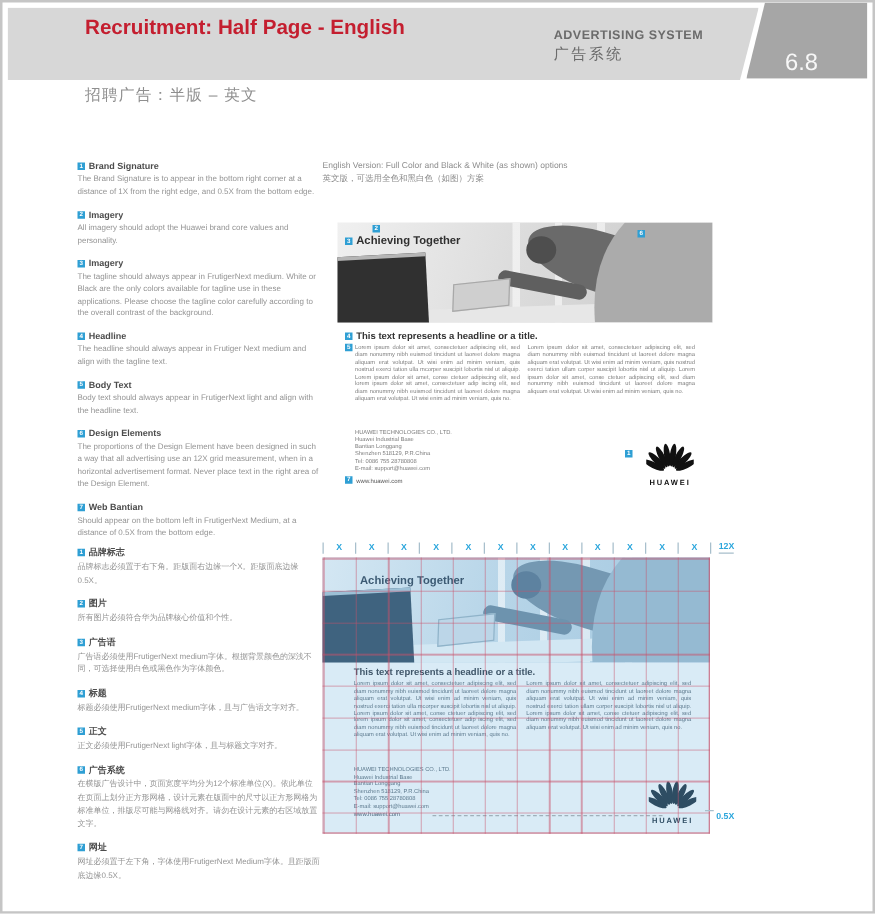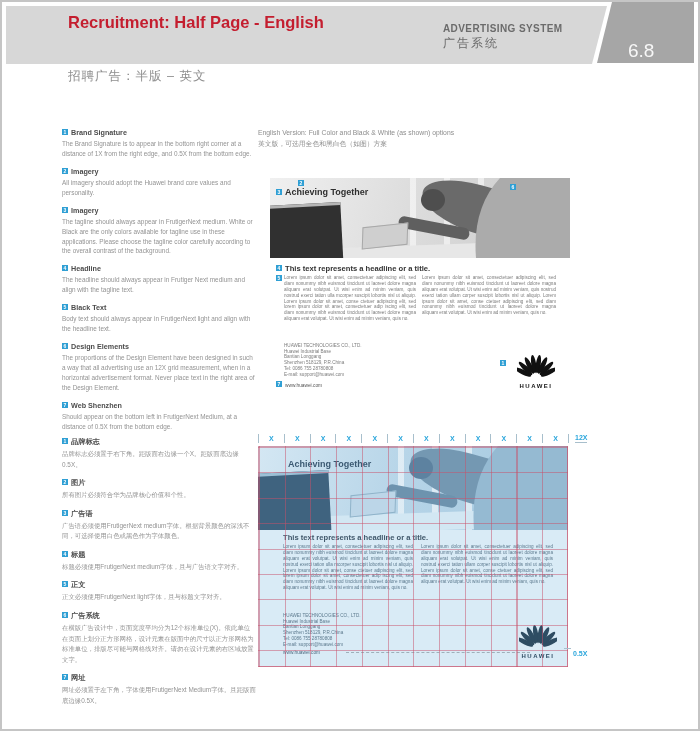--- a/index.html
+++ b/index.html
@@ -105,29 +105,29 @@
     </div>
     <div class="gsec">
       <div class="gtitle"><span class="mk">3</span><span>Imagery</span></div>
       <div class="gbody">The tagline should always appear in FrutigerNext medium.  White or Black are the only colors available for tagline use in these applications.  Please choose the tagline color carefully according to the overall contrast of the background.</div>
     </div>
     <div class="gsec">
       <div class="gtitle"><span class="mk">4</span><span>Headline</span></div>
       <div class="gbody">The headline should always appear in Frutiger Next medium and align with the tagline text.</div>
     </div>
     <div class="gsec">
-      <div class="gtitle"><span class="mk">5</span><span>Black Text</span></div>
+      <div class="gtitle"><span class="mk">5</span><span>Body Text</span></div>
       <div class="gbody">Body text should always appear in FrutigerNext light and align with the headline text.</div>
     </div>
     <div class="gsec">
       <div class="gtitle"><span class="mk">6</span><span>Design Elements</span></div>
       <div class="gbody">The proportions of the Design Element have been designed in such a way that all advertising use an 12X grid measurement, when in a horizontal advertisement format. Never place text in the right area of the Design Element.</div>
     </div>
     <div class="gsec">
-      <div class="gtitle"><span class="mk">7</span><span>Web Shenzhen</span></div>
+      <div class="gtitle"><span class="mk">7</span><span>Web Bantian</span></div>
       <div class="gbody">Should appear on the bottom left in FrutigerNext Medium, at a distance of 0.5X from the bottom edge.</div>
     </div>
   </div>
 
   <div class="guide guide-cn">
     <div class="gsec">
       <div class="gtitle"><span class="mk">1</span><span>品牌标志</span></div>
       <div class="gbody">品牌标志必须置于右下角。距版面右边缘一个X。距版面底边缘0.5X。</div>
     </div>
     <div class="gsec">

